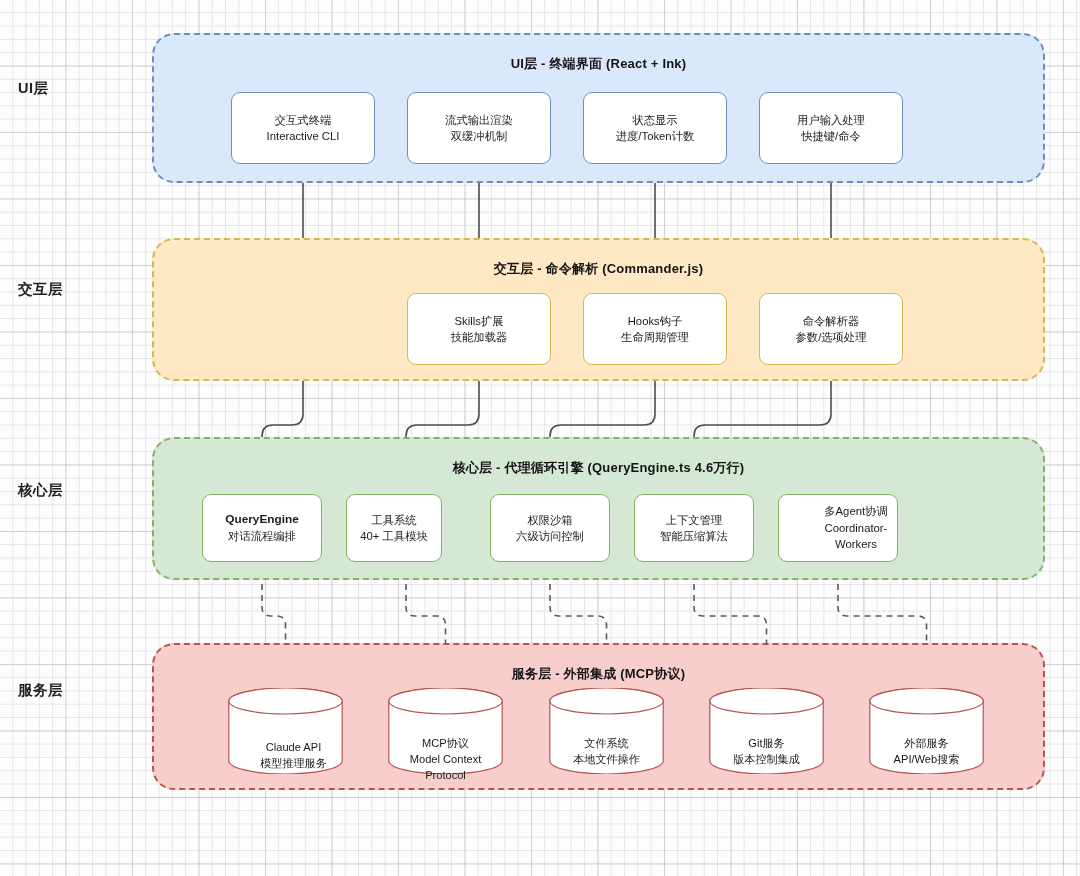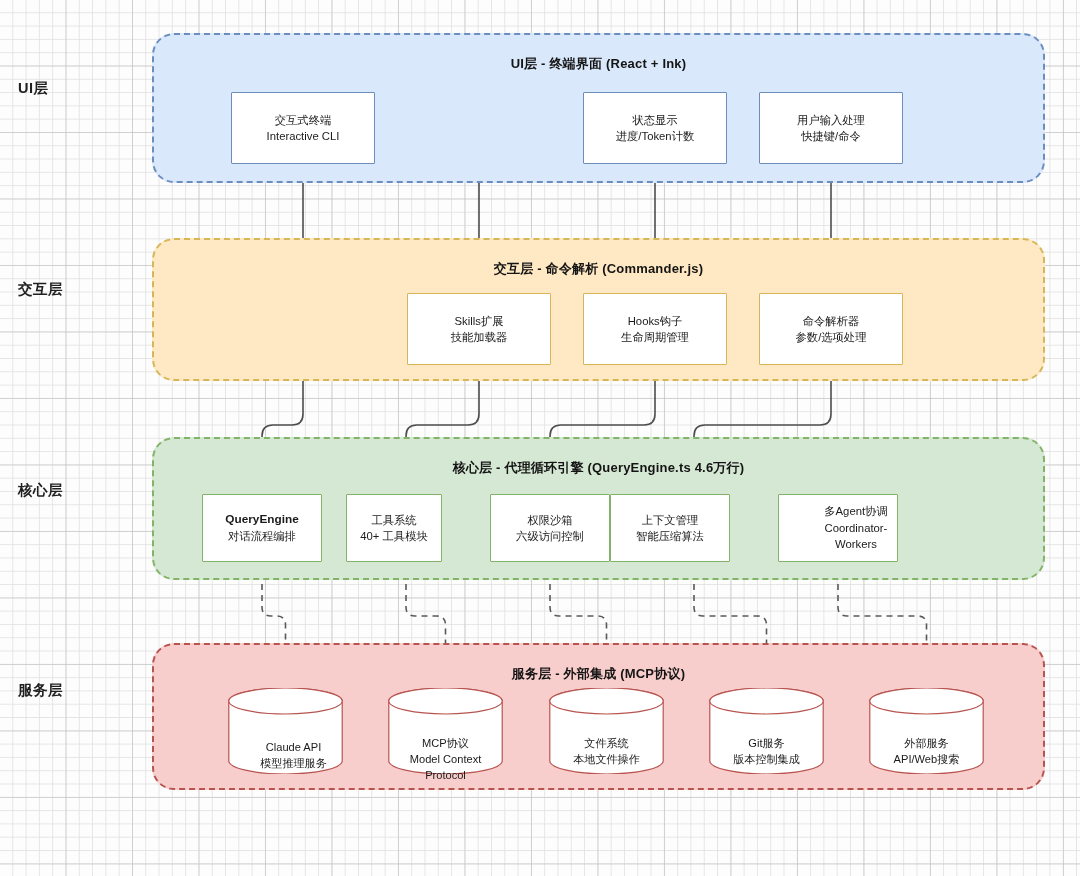--- a/index.html
+++ b/index.html
@@ -56,21 +56,21 @@
     font-weight: bold;
     color: #141414;
     letter-spacing: 0.2px;
     white-space: nowrap;
   }
 
   
   .node {
     position: absolute;
     background: #ffffff;
-    border-radius: 1px;
+    border-radius: 9px;
     display: flex;
     flex-direction: column;
     align-items: center;
     justify-content: center;
     text-align: center;
     line-height: 1.45;
     font-size: 11.3px;
     color: #1a1a1a;
   }
   .node .l2 { display: block; }
@@ -133,20 +133,24 @@
     <div class="side-label" style="top: 280px;">交互层</div>
     <div class="side-label" style="top: 481px;">核心层</div>
     <div class="side-label" style="top: 681px;">服务层</div>
     <div class="layer" style="left: 152px; top: 33px; width: 893px; height: 150px; background: rgb(218, 232, 252); border-color: rgb(108, 142, 191);">
       <div class="layer-title">UI层 - 终端界面 (React + Ink)</div>
     </div>
     <div class="node" style="left: 231px; top: 92px; width: 144px; height: 72px; border: 1.3px solid rgb(108, 142, 191);">
       <span class="l1">交互式终端</span>
       <span class="l2">Interactive CLI</span>
     </div>
+    <div class="node" style="left: 407px; top: 92px; width: 144px; height: 72px; border: 1.3px solid rgb(108, 142, 191);">
+      <span class="l1">流式输出渲染</span>
+      <span class="l2">双缓冲机制</span>
+    </div>
     <div class="node" style="left: 583px; top: 92px; width: 144px; height: 72px; border: 1.3px solid rgb(108, 142, 191);">
       <span class="l1">状态显示</span>
       <span class="l2">进度/Token计数</span>
     </div>
     <div class="node" style="left: 759px; top: 92px; width: 144px; height: 72px; border: 1.3px solid rgb(108, 142, 191);">
       <span class="l1">用户输入处理</span>
       <span class="l2">快捷键/命令</span>
     </div>
     <div class="layer" style="left: 152px; top: 238px; width: 893px; height: 143px; background: rgb(255, 233, 196); border-color: rgb(214, 182, 86);">
       <div class="layer-title">交互层 - 命令解析 (Commander.js)</div>
@@ -171,21 +175,21 @@
       <span class="l2">对话流程编排</span>
     </div>
     <div class="node" style="left: 346px; top: 494px; width: 96px; height: 68px; border: 1.3px solid rgb(130, 179, 102);">
       <span class="l1">工具系统</span>
       <span class="l2">40+ 工具模块</span>
     </div>
     <div class="node" style="left: 490px; top: 494px; width: 120px; height: 68px; border: 1.3px solid rgb(130, 179, 102);">
       <span class="l1">权限沙箱</span>
       <span class="l2">六级访问控制</span>
     </div>
-    <div class="node" style="left: 610px; top: 494px; width: 120px; height: 68px; border: 1.3px solid rgb(130, 179, 102);">
+    <div class="node" style="left: 634px; top: 494px; width: 120px; height: 68px; border: 1.3px solid rgb(130, 179, 102);">
       <span class="l1">上下文管理</span>
       <span class="l2">智能压缩算法</span>
     </div>
     <div class="node" style="left: 778px; top: 494px; width: 120px; height: 68px; border: 1.3px solid rgb(130, 179, 102); padding-left: 36px;">
       <span class="l1">多Agent协调</span>
       <span class="l2">Coordinator-Workers</span>
     </div>
     <div class="layer" style="left: 152px; top: 643px; width: 893px; height: 147px; background: rgb(248, 206, 204); border-color: rgb(184, 84, 80);">
       <div class="layer-title">服务层 - 外部集成 (MCP协议)</div>
     </div>

